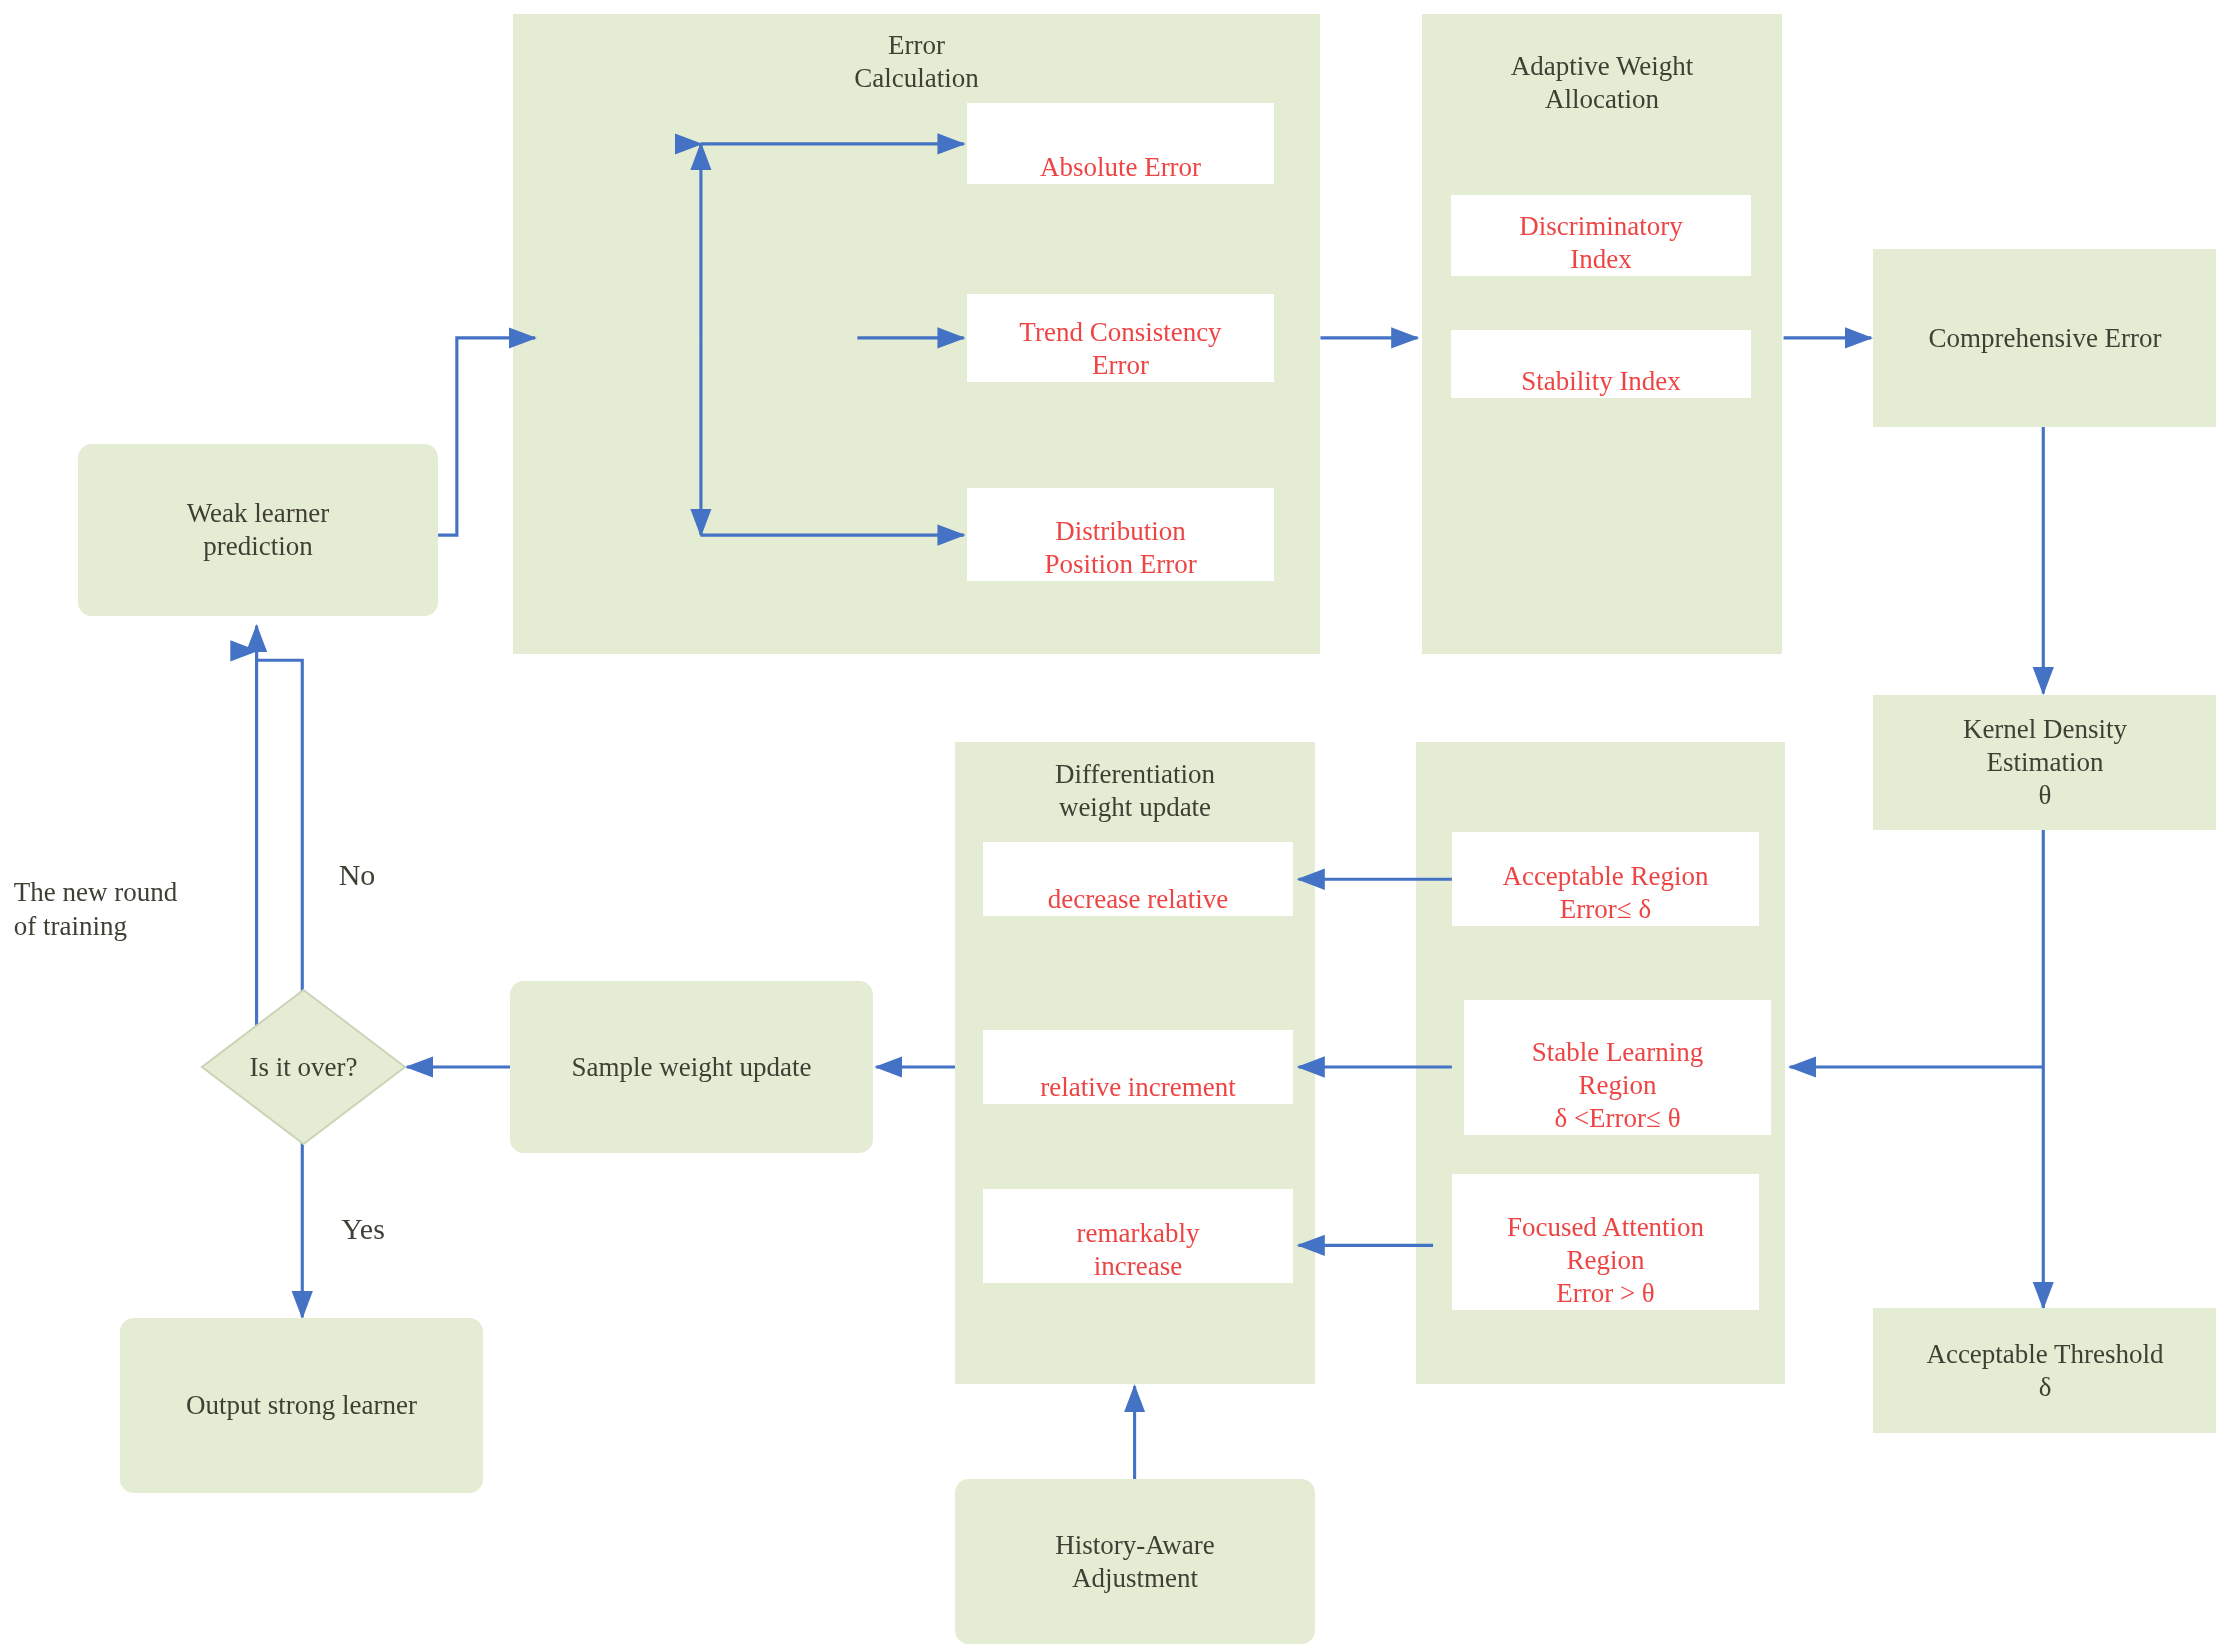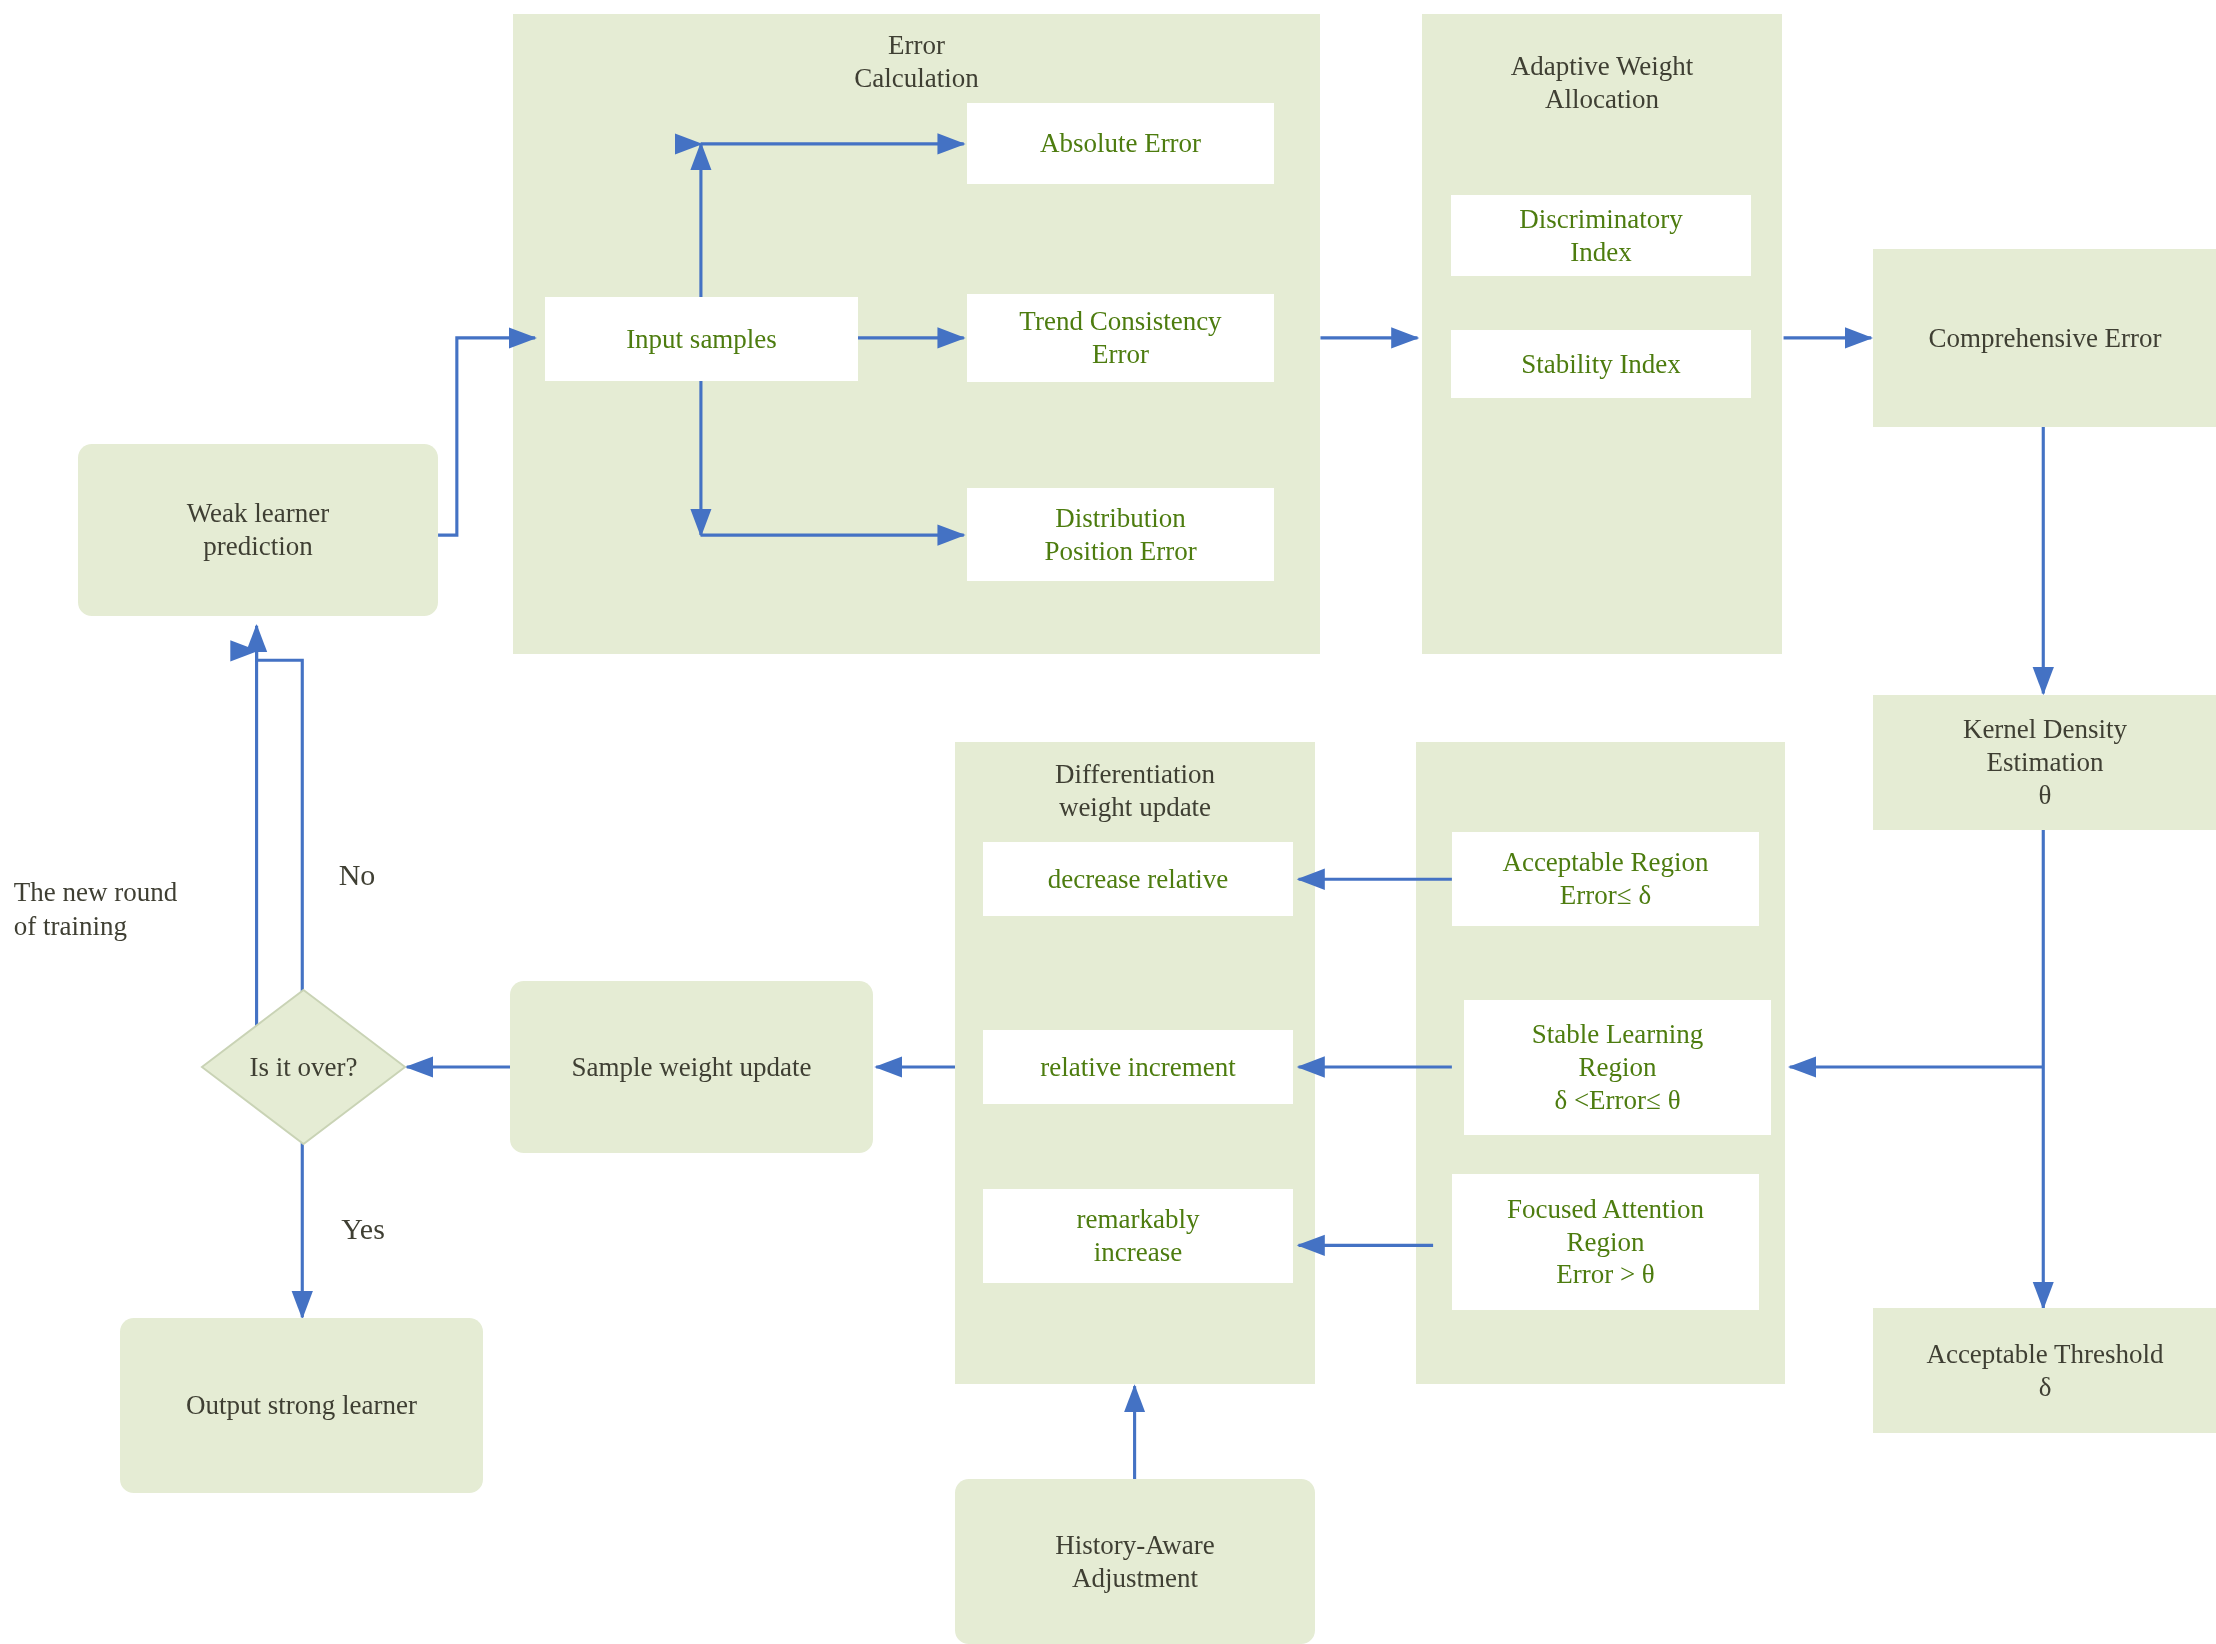--- a/index.html
+++ b/index.html
@@ -30,26 +30,26 @@
     text-align: center;
     font-size: 27px;
     line-height: 1.22;
     color: #3f3f33;
     white-space: pre-line;
   }
   .wbox {
     position: absolute;
     background: #ffffff;
     display: flex;
-    align-items: center;
+    align-items: flex-end;
     justify-content: center;
     text-align: center;
     font-size: 27px;
     line-height: 1.22;
-    color: #4d7c0f;
+    color: #ef4444;
     white-space: pre-line;
     box-sizing: border-box;
   }
   .gbox {
     position: absolute;
     background: #e5ecd4;
     display: flex;
     align-items: center;
     justify-content: center;
     text-align: center;
@@ -175,23 +175,20 @@
       <path d="M483,1825 L483,2105"></path>
 
       <path d="M410,1705 L410,1040 L410,1040" marker-end=""></path>
       <path d="M483,1585 L483,1060" marker-end="" stroke-width="0" fill="none"></path>
       <path d="M483,1585 L483,1055 L410,1055 L410,1000"></path>
 
       <path d="M1813,2365 L1813,2215"></path>
     </g>
   </svg>
 
-  <div class="wbox" style="left:545px; top:297px; width:313px; height:84px;">
-    <span>Input samples</span>
-  </div>
 
   <div class="wbox" style="left:967px; top:103px; width:307px; height:81px;">
     <span>Absolute Error</span>
   </div>
 
   <div class="wbox" style="left:967px; top:294px; width:307px; height:88px;">
     <span>Trend Consistency
 Error</span>
   </div>
 

